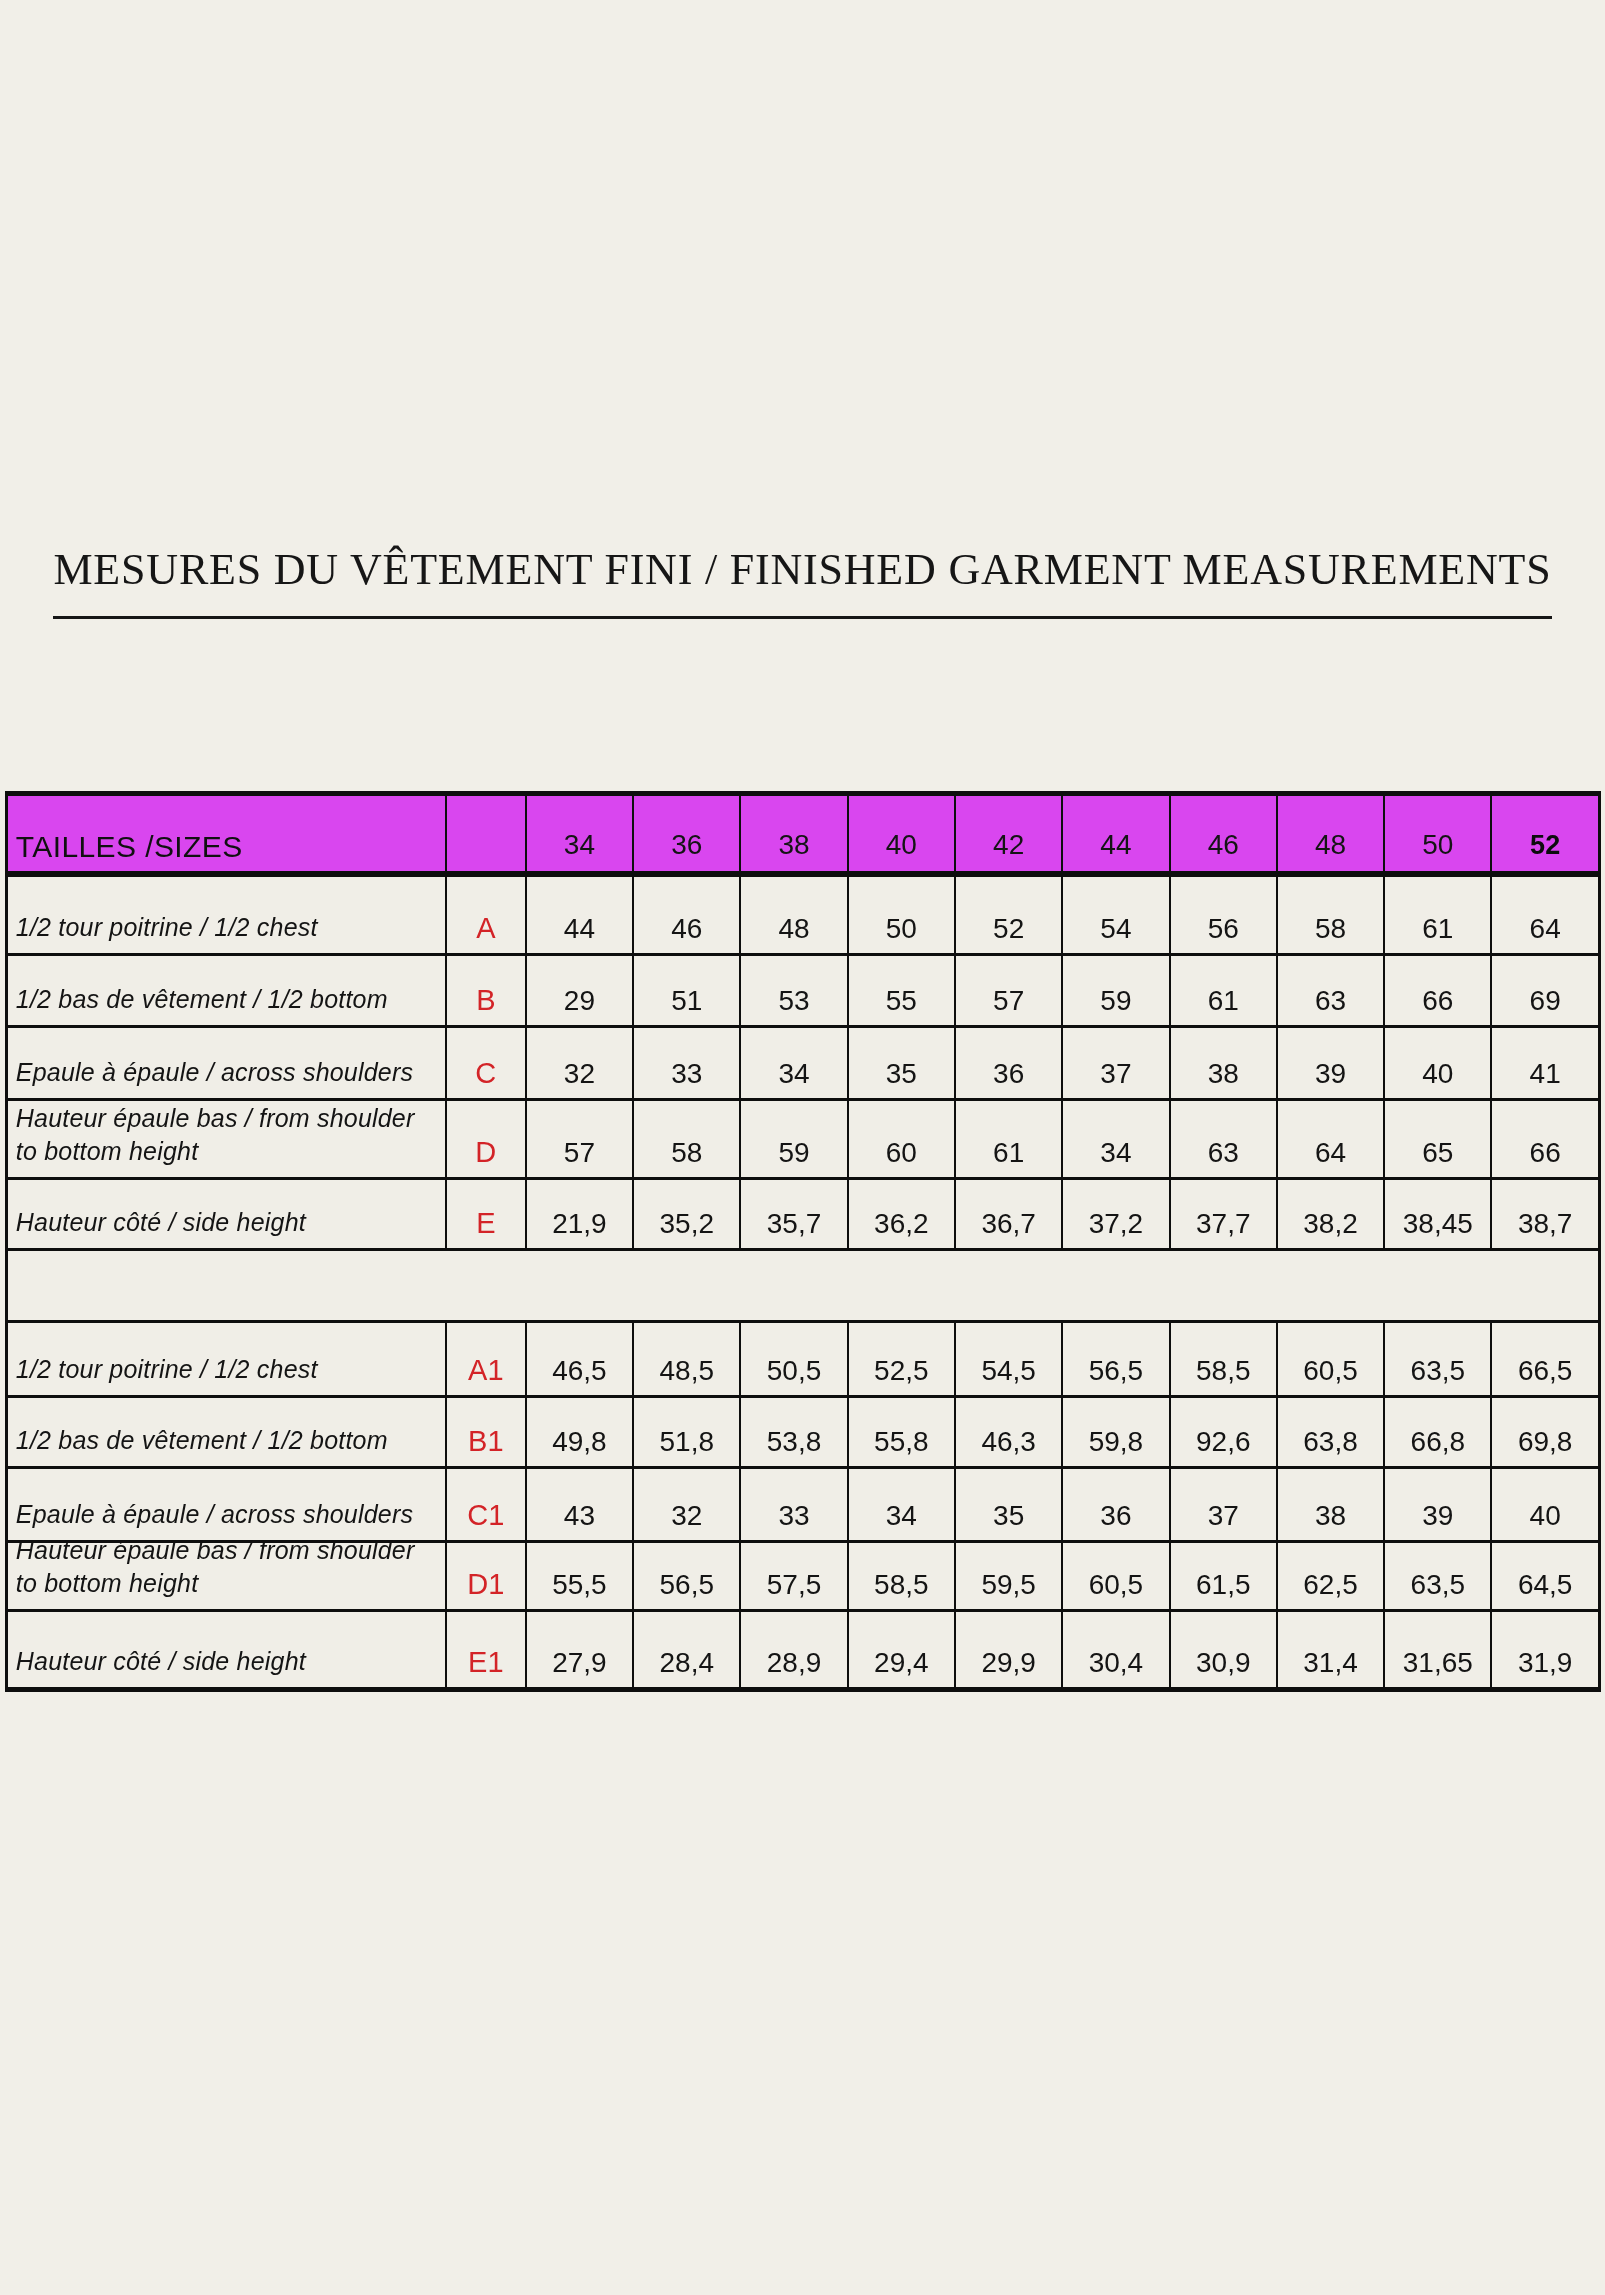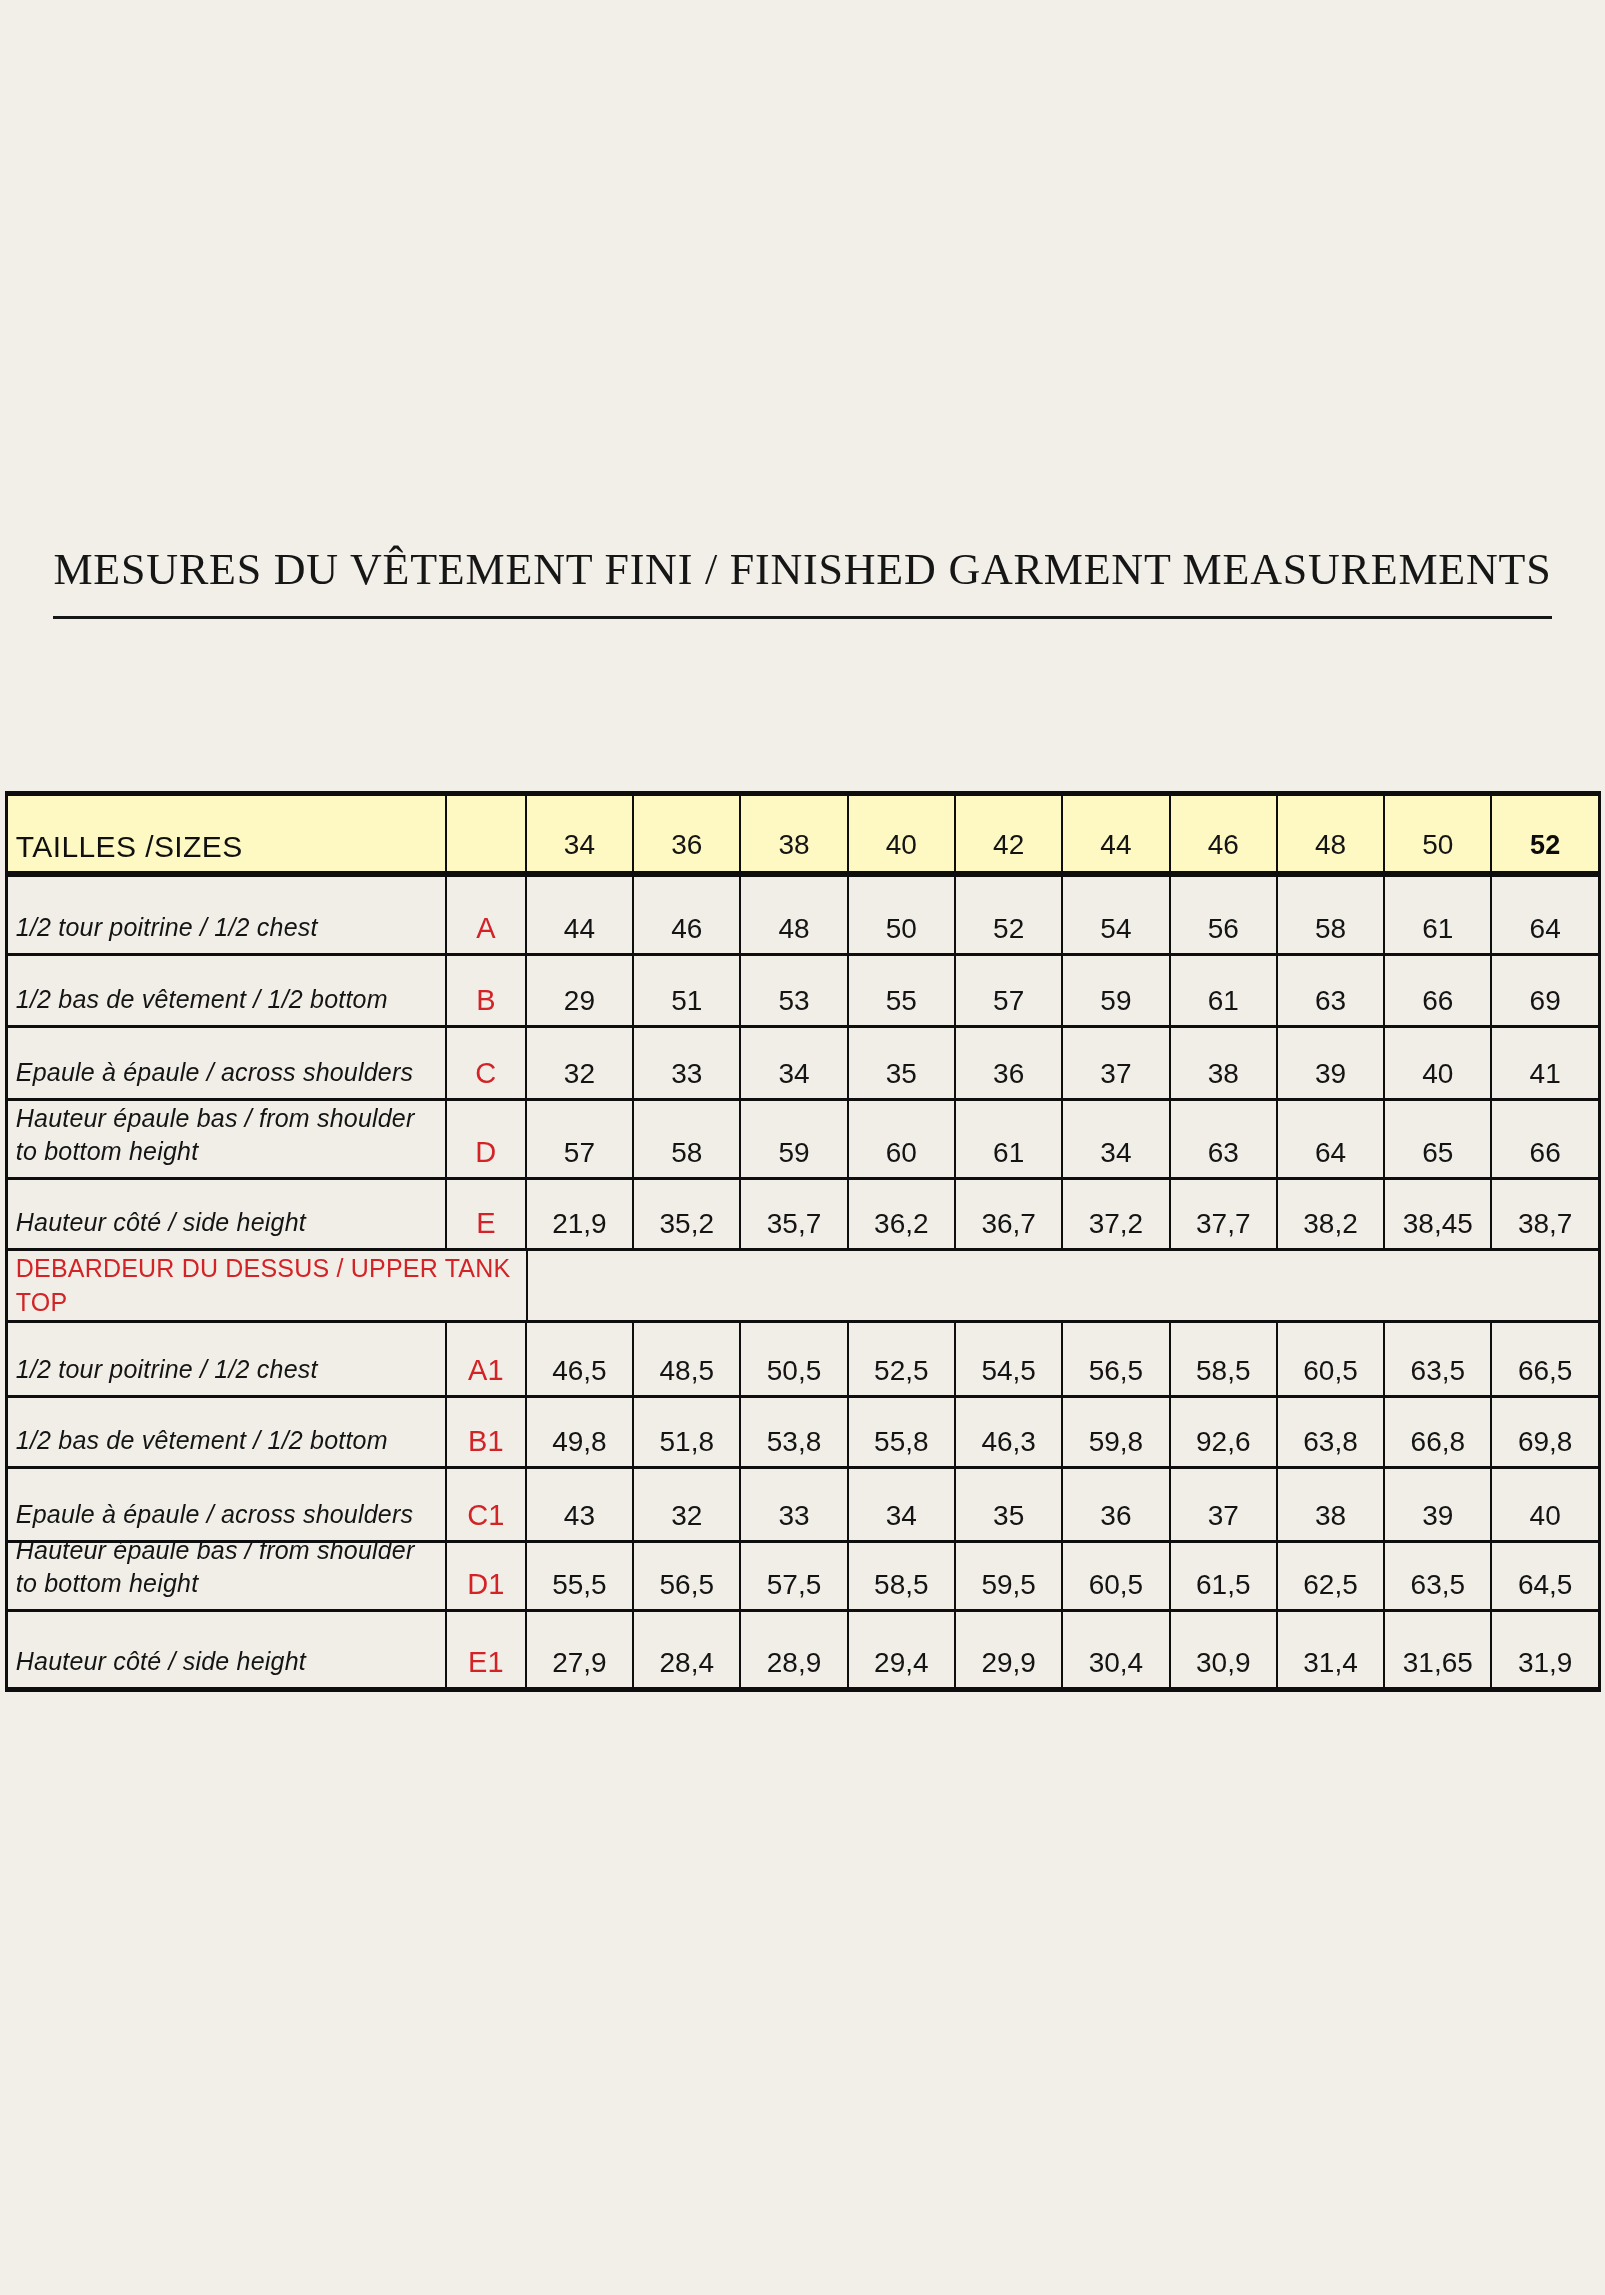--- a/index.html
+++ b/index.html
@@ -46,21 +46,21 @@
     background: #f0eee7;
   }
   .row {
     display: grid;
     grid-template-columns: 437px 80px repeat(10, 1fr);
     border-bottom: 3.2px solid #0e0e0e;
     box-sizing: border-box;
   }
   .row:last-child { border-bottom: none; }
   .header-row {
-    background: #fef9c3;
+    background: #d946ef;
     border-bottom: 6.4px solid #0e0e0e;
   }
   .section-row { grid-template-columns: 518px 1fr; }
 
   .cell {
     display: flex;
     align-items: flex-end;
     box-sizing: border-box;
     min-width: 0;
     overflow: hidden;
@@ -184,21 +184,20 @@
       <div class="cell value-cell">35,7</div>
       <div class="cell value-cell">36,2</div>
       <div class="cell value-cell">36,7</div>
       <div class="cell value-cell">37,2</div>
       <div class="cell value-cell">37,7</div>
       <div class="cell value-cell">38,2</div>
       <div class="cell value-cell">38,45</div>
       <div class="cell value-cell">38,7</div>
     </div>
     <div class="row section-row" style="height: 72px;">
-      <div class="cell section-title-cell">DEBARDEUR DU DESSUS / UPPER TANK TOP</div>
       <div class="cell"></div>
     </div>
     <div class="row data-row" style="height: 75px;">
       <div class="cell label-cell row-label">1/2 tour poitrine / 1/2 chest</div>
       <div class="cell code-cell row-code">A1</div>
       <div class="cell value-cell">46,5</div>
       <div class="cell value-cell">48,5</div>
       <div class="cell value-cell">50,5</div>
       <div class="cell value-cell">52,5</div>
       <div class="cell value-cell">54,5</div>

